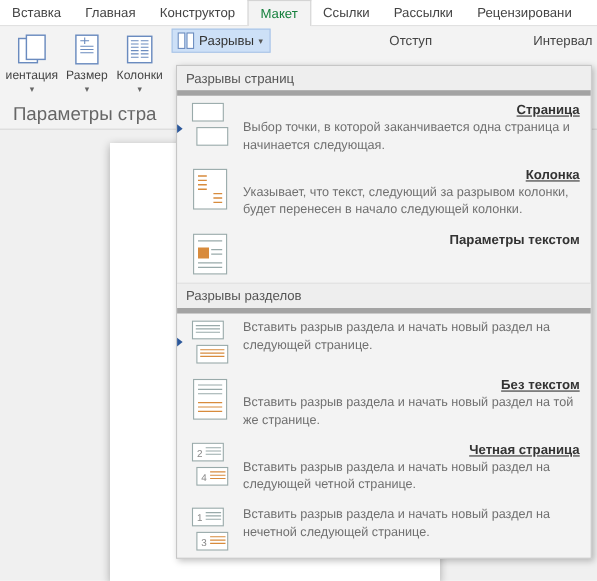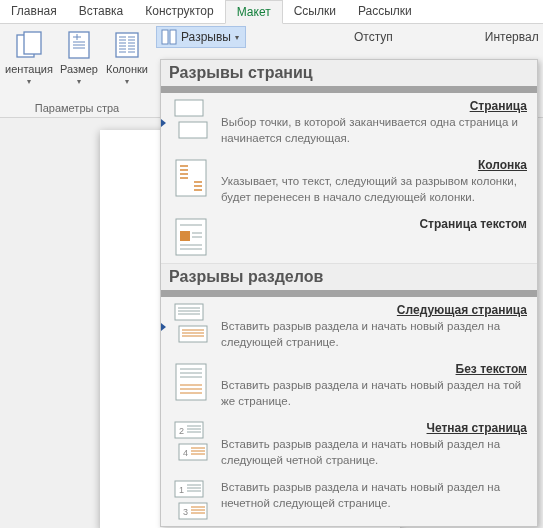--- a/index.html
+++ b/index.html
@@ -6,63 +6,64 @@
   body { font-family: "Segoe UI", Tahoma, sans-serif; font-size: 12px; background: #fff; width: 543px; height: 528px; overflow: hidden; color: #444; }
 
   .tabs { display: flex; height: 24px; border-bottom: 1px solid #d4d4d4; background: #fff; }
   .tab { padding: 4px 11px 4px 11px; font-size: 12px; color: #444; cursor: pointer; }
   .tab.active { background: #f3f3f3; border: 1px solid #d4d4d4; border-bottom: 1px solid #f3f3f3; color: #15803d; margin-bottom: -1px; }
 
   .ribbon { display: flex; height: 94px; background: #f3f3f3; border-bottom: 1px solid #d4d4d4; position: relative; }
 
   .rgroup { display: flex; flex-direction: column; align-items: center; padding: 2px 3px 0 3px; height: 100%; }
   .rgroup-items { display: flex; gap: 2px; flex: 1; align-items: flex-start; }
-  .rgroup-label { font-size: 11px; color: #666; padding: 2px 0 3px 0; width: 100%; text-align: center; }
+  .rgroup-label { font-size: 17px; color: #666; padding: 2px 0 3px 0; width: 100%; text-align: center; }
 
   .bigbtn { display: flex; flex-direction: column; align-items: center; justify-content: flex-start; width: 48px; padding: 3px 2px 0 2px; font-size: 11px; color: #444; text-align: center; cursor: pointer; }
   .bigbtn .icon-slot { width: 32px; height: 32px; display: flex; align-items: center; justify-content: center; margin-bottom: 2px; }
   .bigbtn .arrow { font-size: 8px; color: #666; margin-top: 2px; }
 
   .breaksbtn { display: flex; align-items: center; height: 22px; padding: 0 6px 0 4px; margin: 2px 0 0 2px; border: 1px solid #a9c3e6; background: #cde0f7; font-size: 12px; color: #333; cursor: pointer; }
   .breaksbtn .bicon { width: 16px; height: 16px; margin-right: 4px; display: flex; align-items: center; justify-content: center; }
   .breaksbtn .barrow { font-size: 8px; color: #555; margin-left: 4px; }
 
   .ribbon-right { display: flex; flex: 1; align-items: flex-start; padding-top: 6px; }
   .rlabel { font-size: 12px; color: #444; }
   .indent-lbl { margin-left: 108px; }
   .spacing-lbl { margin-left: 92px; }
 
   .doc-area { position: absolute; left: 0; top: 118px; right: 0; bottom: 0; background: #f0f0f0; }
   .page-corner { position: absolute; left: 100px; top: 12px; width: 300px; height: 400px; background: #fff; box-shadow: 0 2px 8px rgba(0,0,0,0.3); }
 
   .dropdown { position: absolute; left: 160px; top: 59px; width: 378px; background: #f3f3f3; border: 1px solid #c6c6c6; box-shadow: 2px 2px 6px rgba(0,0,0,0.25); }
 
-  .dd-header { background: #eeeeee; padding: 4px 8px; font-size: 16px; font-weight: 700; color: #555; border-top: 1px solid #e0e0e0; border-bottom: 7px solid #a3a3a3; }
+  .dd-header { background: #eeeeee; padding: 4px 8px; font-size: 12px; font-weight: 400; color: #555; border-top: 1px solid #e0e0e0; border-bottom: 5px solid #a3a3a3; }
   .dd-header:first-child { border-top: none; }
 
   .dd-item { display: flex; padding: 6px 10px 6px 10px; cursor: pointer; position: relative; }
   .dd-icon { width: 40px; height: 40px; flex-shrink: 0; display: flex; align-items: flex-start; justify-content: center; margin-right: 10px; }
   .dd-text { flex: 1; }
   .dd-title { font-size: 12px; font-weight: 600; color: #333; margin-bottom: 2px; text-align: right; }
   .dd-title .accel { text-decoration: underline; }
   .dd-desc { font-size: 11.5px; color: #707070; line-height: 1.35; }
   .dd-marker { position: absolute; left: 0px; top: 50%; transform: translateY(-50%); width: 0; height: 0; border-top: 4px solid transparent; border-bottom: 4px solid transparent; border-left: 5px solid #2b579a; }
 
   svg { display: block; }
 </style>
 </head>
 <body>
 
 <div class="tabs">
+  <div class="tab">Вставка</div>
   <div class="tab">Главная</div>
-  <div class="tab">Вставка</div>
   <div class="tab">Конструктор</div>
   <div class="tab active">Макет</div>
   <div class="tab">Ссылки</div>
   <div class="tab">Рассылки</div>
+  <div class="tab">Рецензировани</div>
 </div>
 
 <div class="ribbon">
   <div class="rgroup">
     <div class="rgroup-items">
 
       <div class="bigbtn" style="width:52px;">
         <div class="icon-slot">
           <svg width="30" height="28">
               <rect x="3" y="4" width="17" height="22" fill="#fff" stroke="#6a8bbf" stroke-width="1.3"></rect>
@@ -155,38 +156,37 @@
 
   <div class="dd-item">
     <div class="dd-icon">
       <svg width="34" height="40">
           <rect x="2" y="2" width="30" height="36" fill="#fff" stroke="#9aa"></rect>
           <rect x="6" y="14" width="10" height="10" fill="#d88b3c"></rect>
           <path d="M6 8 h22 M18 16 h10 M18 20 h10 M6 28 h22 M6 32 h22" stroke="#9aa" stroke-width="1.2"></path>
         </svg>
     </div>
     <div class="dd-text">
-      <div class="dd-title"><span>Страница текстом</span></div>
+      <div class="dd-title"><span>Параметры текстом</span></div>
     </div>
   </div>
 
   <div class="dd-header">Разрывы разделов</div>
 
   <div class="dd-item">
     <div class="dd-marker"></div>
     <div class="dd-icon">
       <svg width="36" height="42">
           <rect x="2" y="1" width="28" height="16" fill="#fff" stroke="#9aa"></rect>
           <path d="M5 5 h22 M5 8 h22 M5 11 h22" stroke="#9aa"></path>
           <rect x="6" y="23" width="28" height="16" fill="#fff" stroke="#9aa"></rect>
           <path d="M9 27 h22 M9 30 h22 M9 33 h22" stroke="#d88b3c"></path>
         </svg>
     </div>
     <div class="dd-text">
-      <div class="dd-title"><span class="accel">Следующая страница</span></div>
       <div class="dd-desc">Вставить разрыв раздела и начать новый раздел на следующей странице.</div>
     </div>
   </div>
 
   <div class="dd-item">
     <div class="dd-icon">
       <svg width="34" height="40">
           <rect x="2" y="2" width="30" height="36" fill="#fff" stroke="#9aa"></rect>
           <path d="M6 7 h22 M6 11 h22 M6 15 h22" stroke="#9aa"></path>
           <path d="M6 23 h22 M6 27 h22 M6 31 h22" stroke="#d88b3c"></path>

